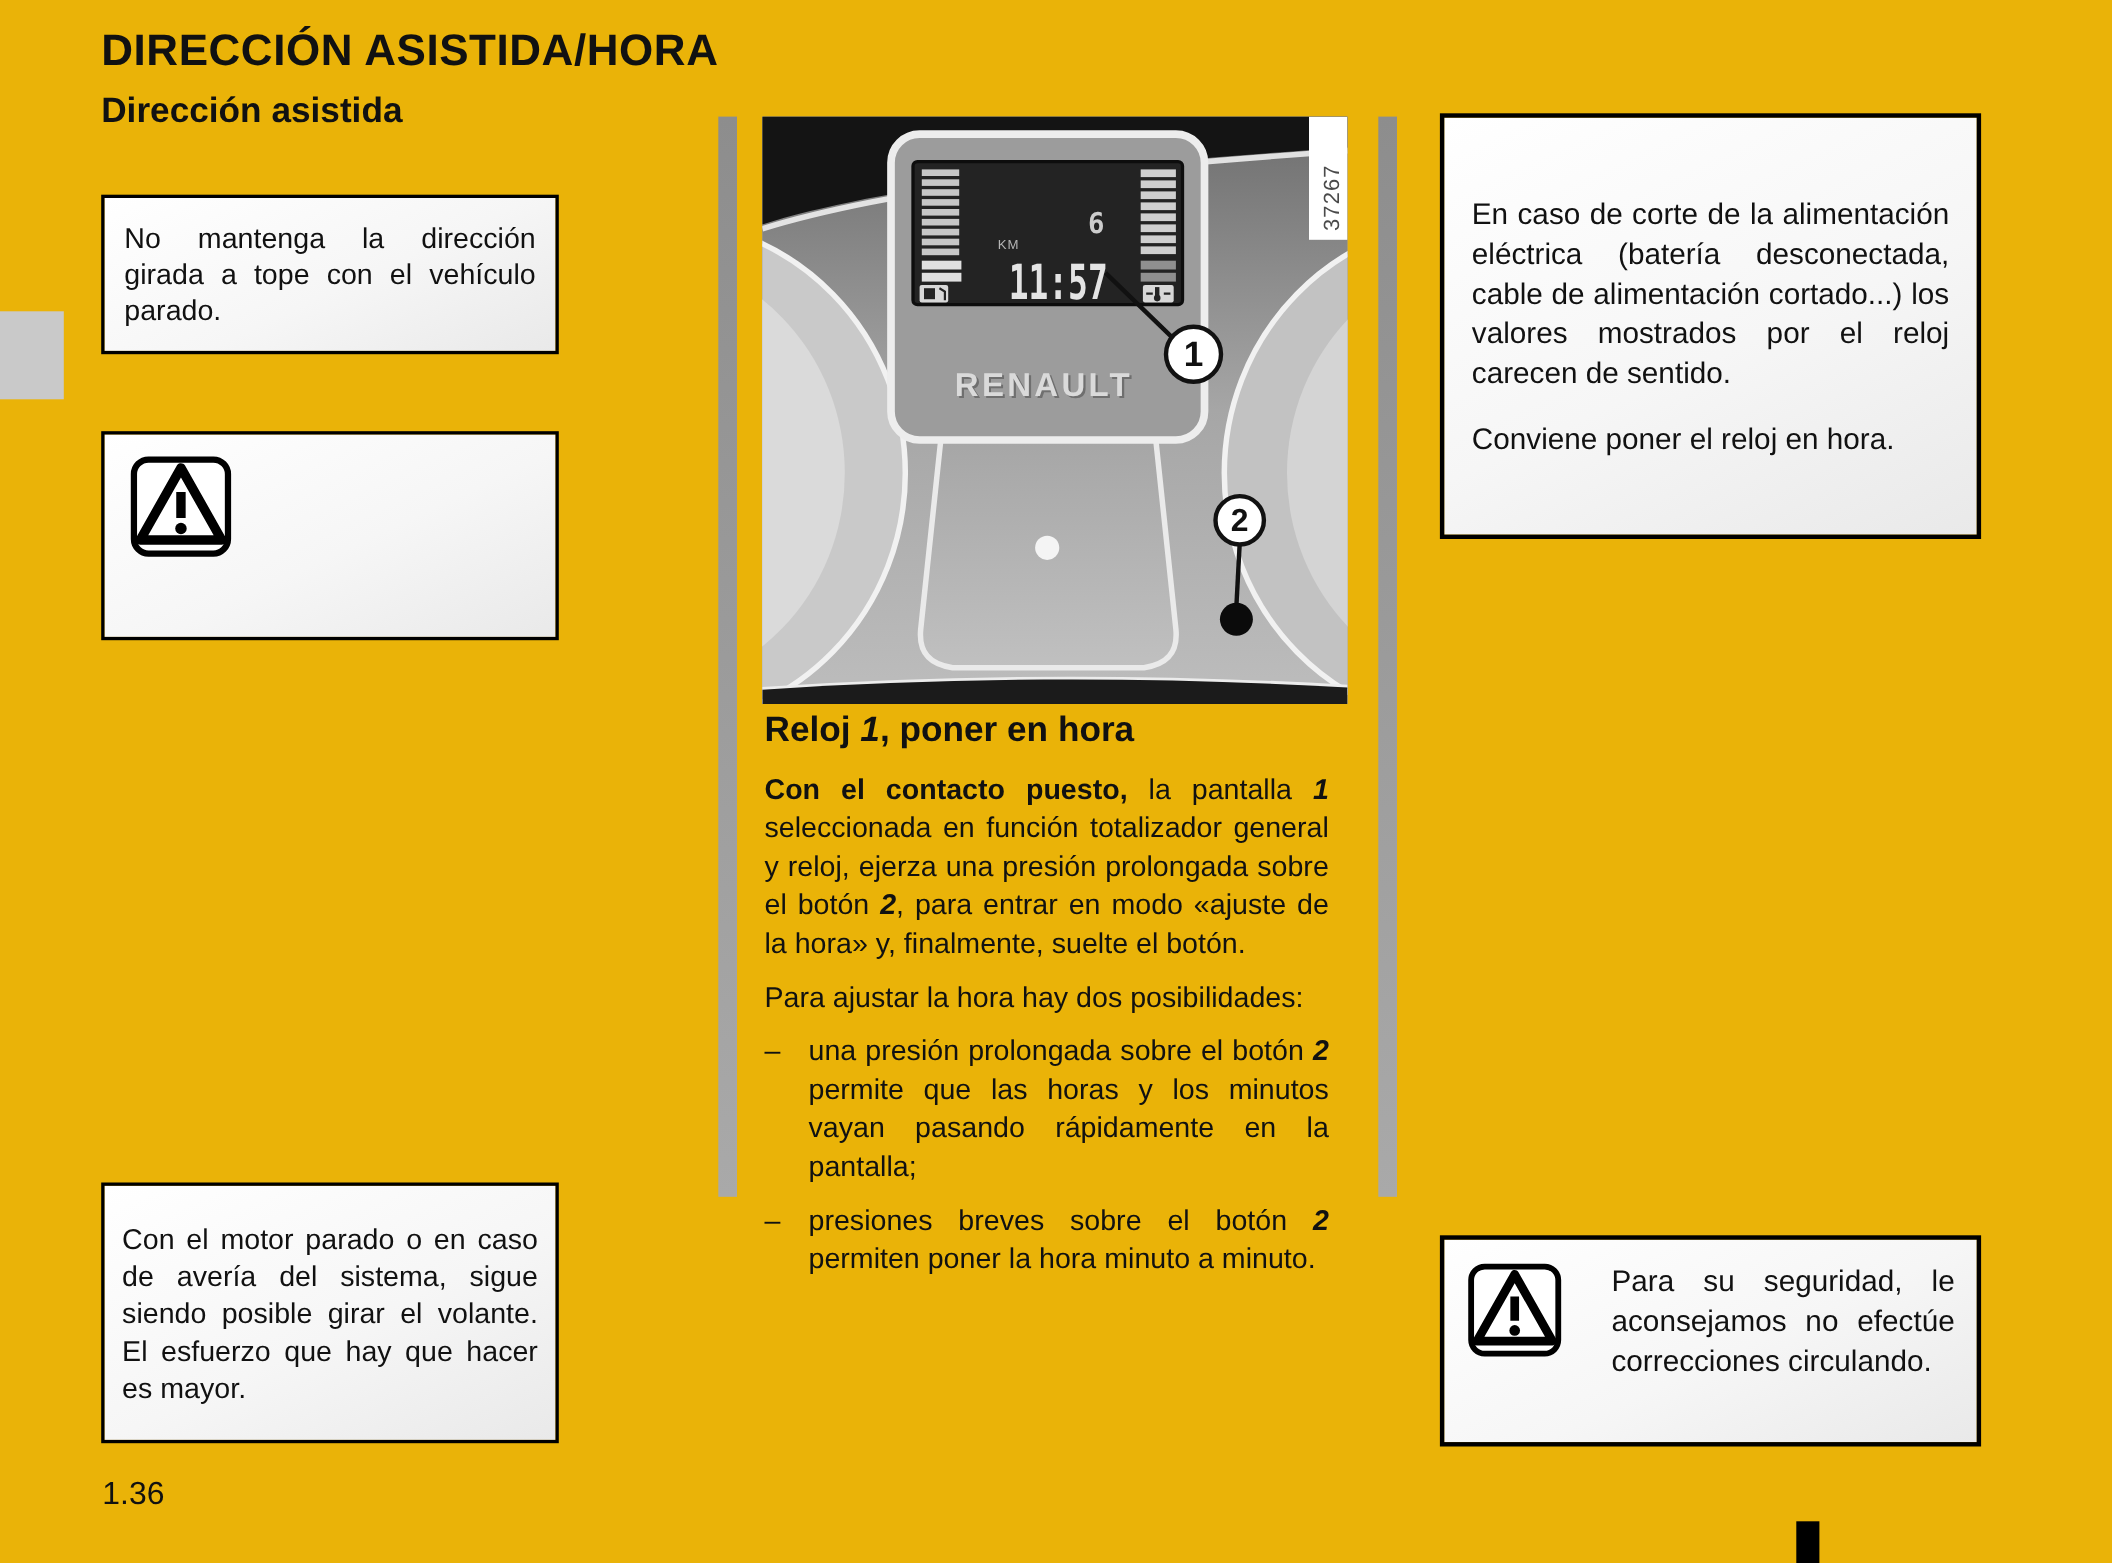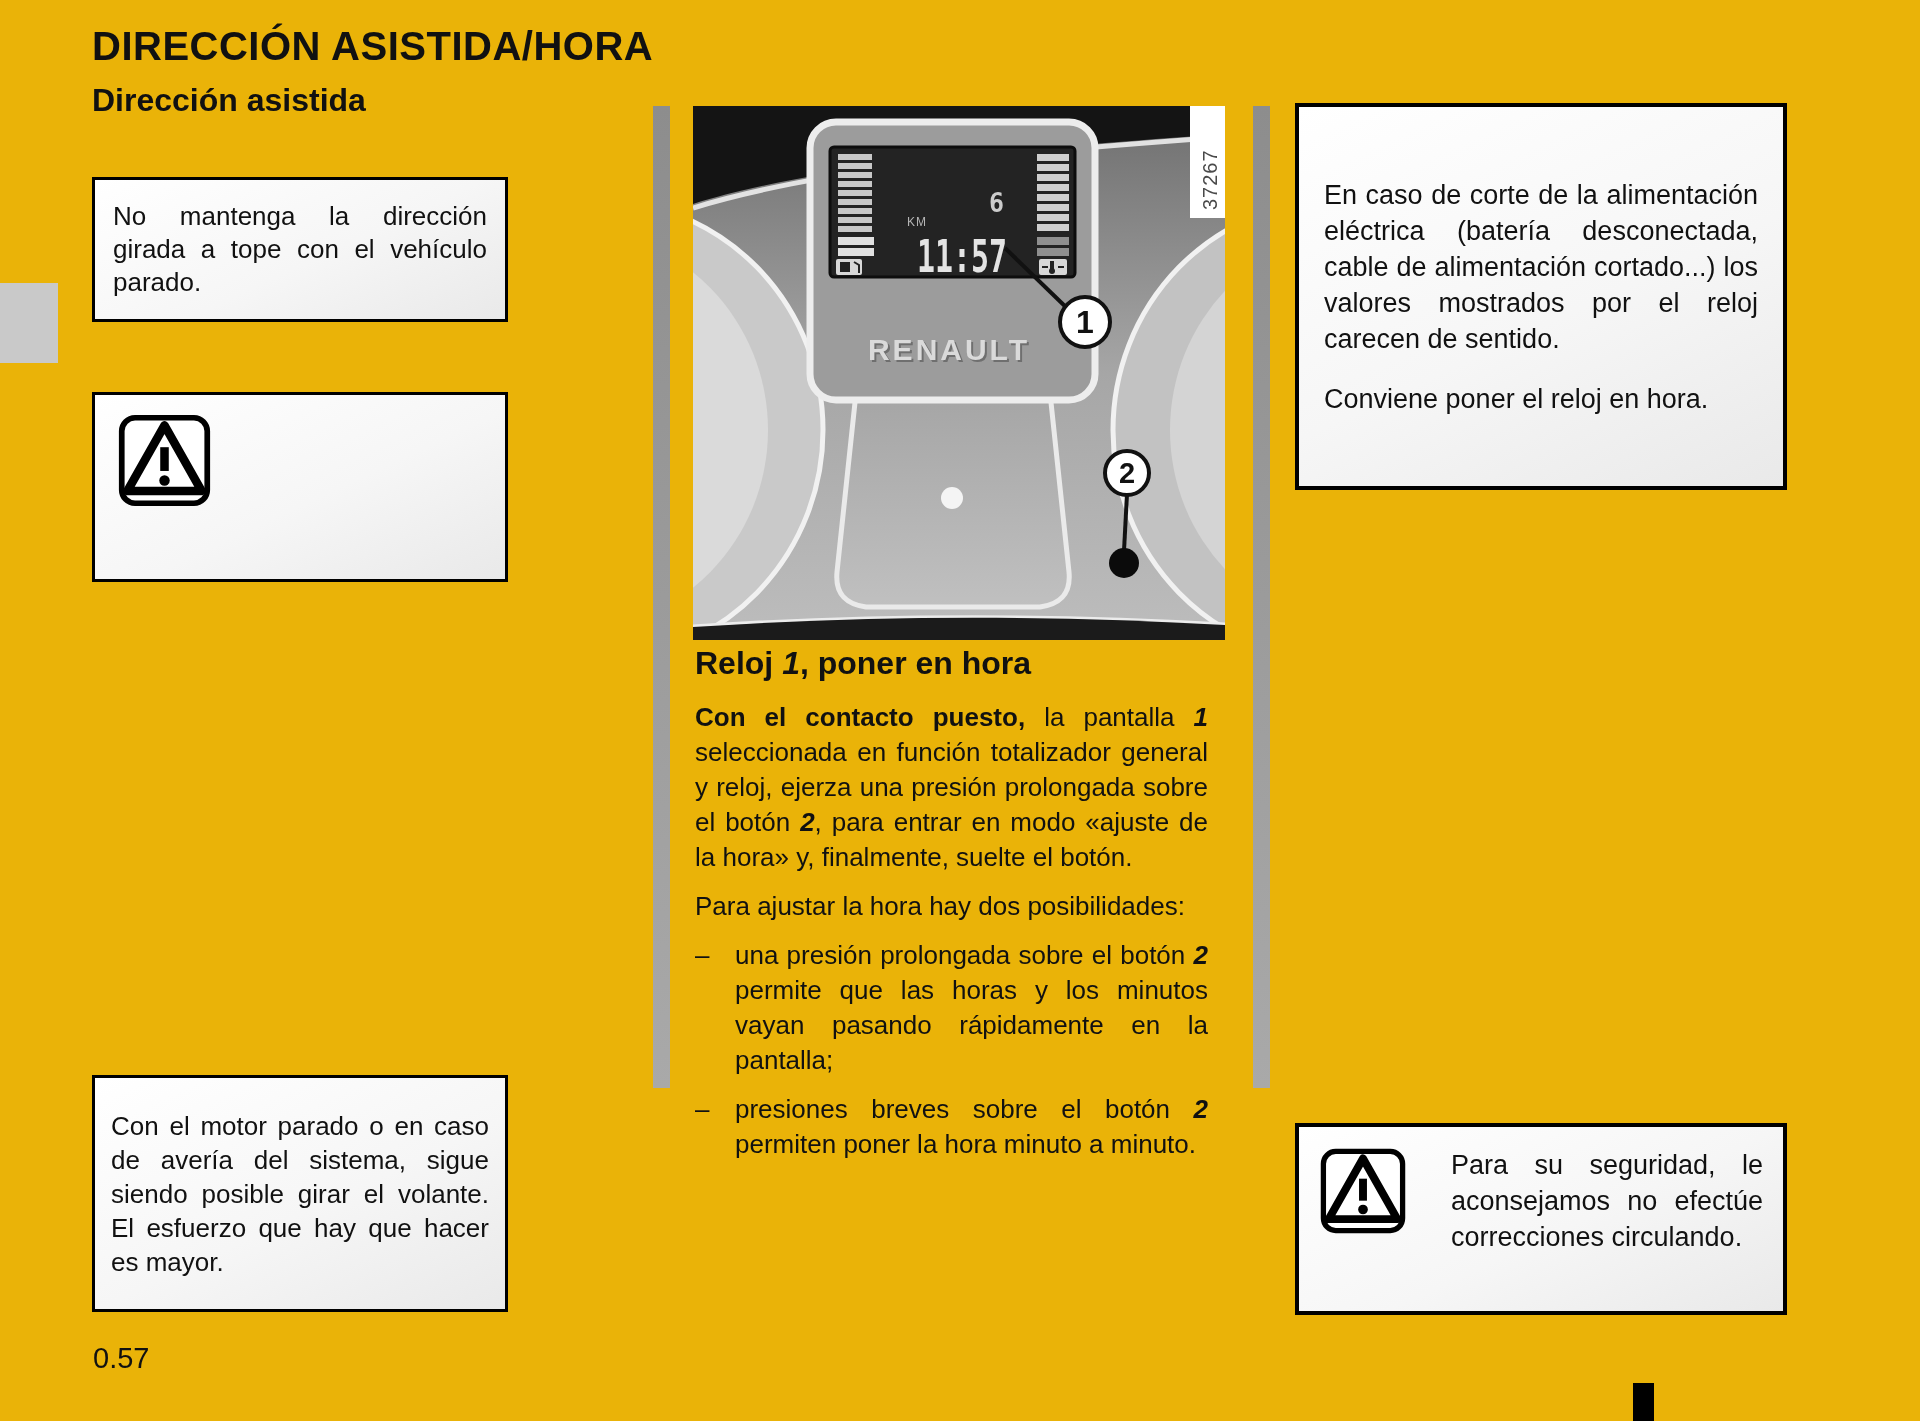--- a/index.html
+++ b/index.html
@@ -11,21 +11,21 @@
   .page-subtitle{left:92px;top:82px;font-size:32px;font-weight:700;}
 
   .chapter-tab{left:0;top:283px;width:58px;height:80px;background:#c9c9c9;}
 
   .vdivider{top:106px;width:17px;height:982px;background:linear-gradient(#8d8d8d,#a9a9a9);}
   .vdivider.d1{left:653px;}
   .vdivider.d2{left:1253px;}
 
   .box{box-sizing:border-box;border:3px solid #000;
        background:linear-gradient(155deg,#ffffff 0%,#f6f6f6 55%,#e9e9e9 100%);}
-  .box-thick{border-width:4px;}
+  .box-thick{border-width:4px;margin-left:14px;}
 
   .lbox1{left:92px;top:177px;width:416px;height:145px;display:flex;align-items:center;padding:0 18px;}
   .lbox2{left:92px;top:392px;width:416px;height:190px;display:flex;align-items:flex-start;padding:18px 16px 0 22px;}
   .lbox3{left:92px;top:1075px;width:416px;height:237px;display:flex;align-items:center;padding:0 16px;}
 
   .body-text{font-size:26px;line-height:33px;text-align:justify;margin:0;}
   .lbox3 .body-text{line-height:34px;}
 
   .warn-icon{flex:none;margin-right:16px;}
 
@@ -223,16 +223,16 @@
       <svg width="88" height="88" viewBox="0 0 100 100">
         <rect x="5" y="5" width="90" height="90" rx="14" fill="#ffffff" stroke="#000" stroke-width="6"></rect>
         <path d="M50,13 L89,82 L11,82 Z" fill="none" stroke="#000" stroke-width="9" stroke-linejoin="round"></path>
         <path d="M50,36 L50,61" stroke="#000" stroke-width="9"></path>
         <circle cx="50" cy="71" r="5.5" fill="#000"></circle>
       </svg>
     </span>
     <p>Para su seguridad, le aconsejamos no efectúe correcciones circulando.</p>
   </div>
 
-  <div class="abs page-number">0.57</div>
+  <div class="abs page-number">1.36</div>
   <div class="abs print-mark"></div>
 
 </div>
 
 </body></html>

